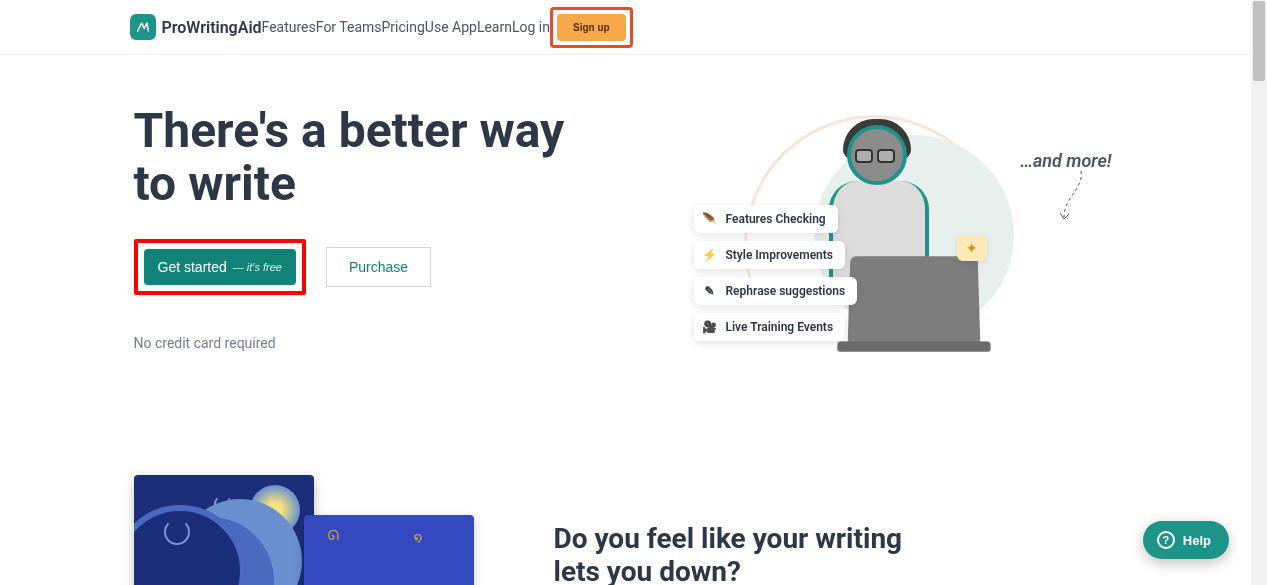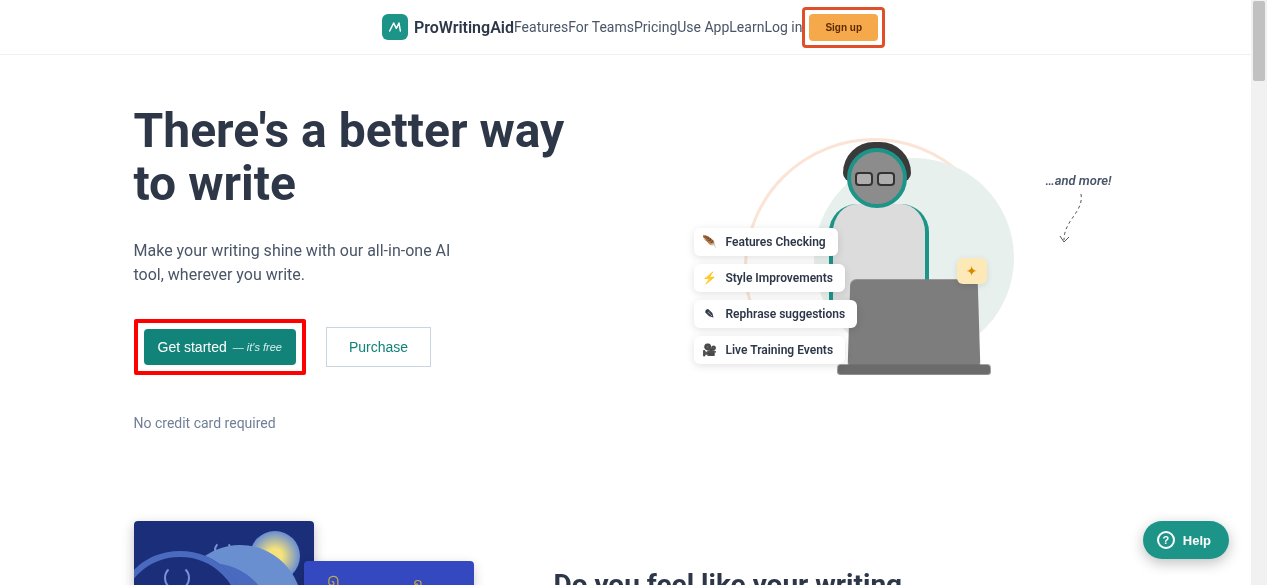--- a/index.html
+++ b/index.html
@@ -36,21 +36,21 @@
     padding: 0 40px;
     border-bottom: 1px solid #f0f0f0;
     justify-content: space-between;
     margin-left: 0;
   }
   .topbar-inner {
     width: 1008px;
     margin: 0 auto;
     display: flex;
     align-items: center;
-    justify-content: center;
+    justify-content: flex-start;
   }
   .brand {
     display: flex;
     align-items: center;
     gap: 6px;
   }
   .brand-logo {
     width: 26px;
     height: 26px;
     background: #1d9488;
@@ -252,21 +252,21 @@
     border-radius: 6px;
     display:flex; align-items:center; justify-content:center;
     color:#d68b00;
     font-size: 14px;
     box-shadow: 0 2px 6px rgba(0,0,0,0.1);
   }
   .andmore {
     position: absolute;
     top: 45px;
     right: -78px;
-    font-size: 13px;
+    font-size: 18px;
     color: #4a5568;
     font-style: italic;
     font-weight: 600;
   }
   .andmore-line {
     position: absolute;
     top: 64px;
     right: -52px;
     width: 30px; height: 60px;
   }
@@ -412,21 +412,20 @@
       <span class="signup-wrap">
         <button class="signup-btn">Sign up</button>
       </span>
     </nav>
   </div>
 </header>
 
 <section class="hero">
   <div class="hero-left">
     <h1 class="hero-title">There's a better way to write</h1>
-    <p class="hero-sub">Make your writing shine with our all-in-one AI tool, wherever you write.</p>
     <div class="hero-ctas">
       <span class="getstarted-wrap">
         <button class="getstarted-btn">
           <span>Get started</span>
           <span class="free">— it's free</span>
         </button>
       </span>
       <button class="purchase-btn">Purchase</button>
     </div>
     <div class="nocard">No credit card required</div>

